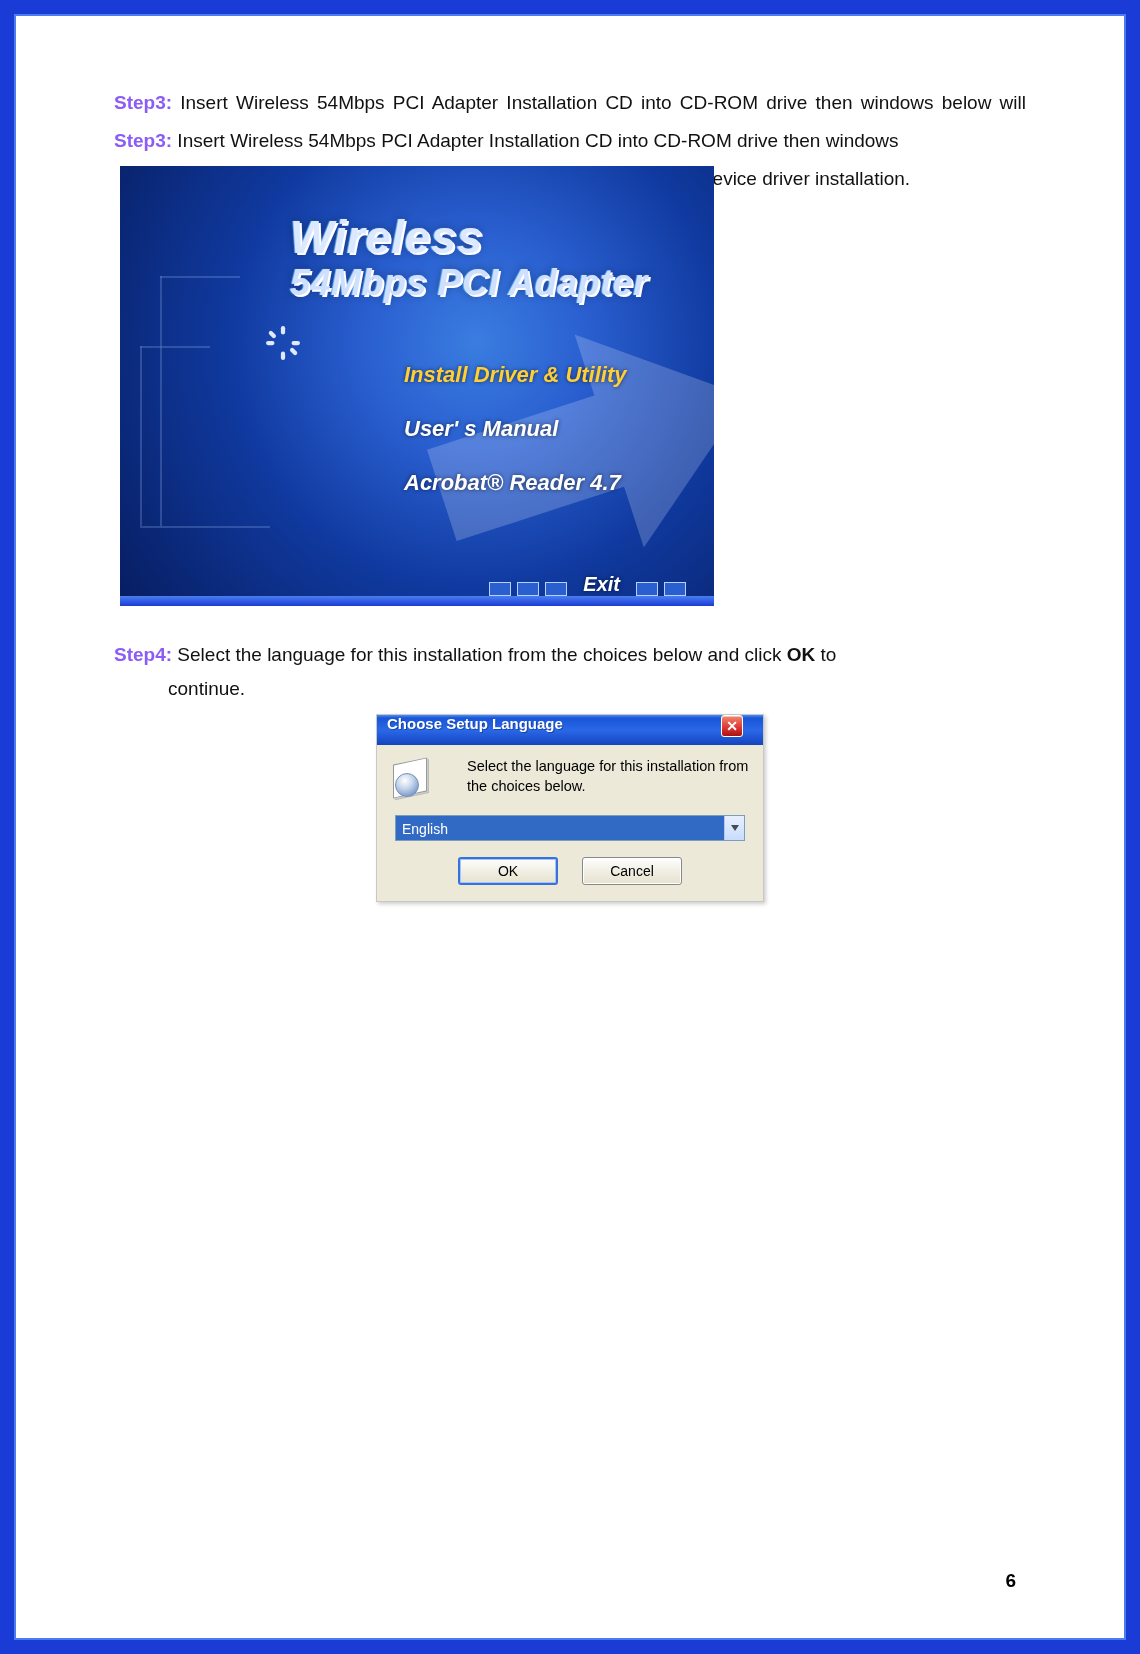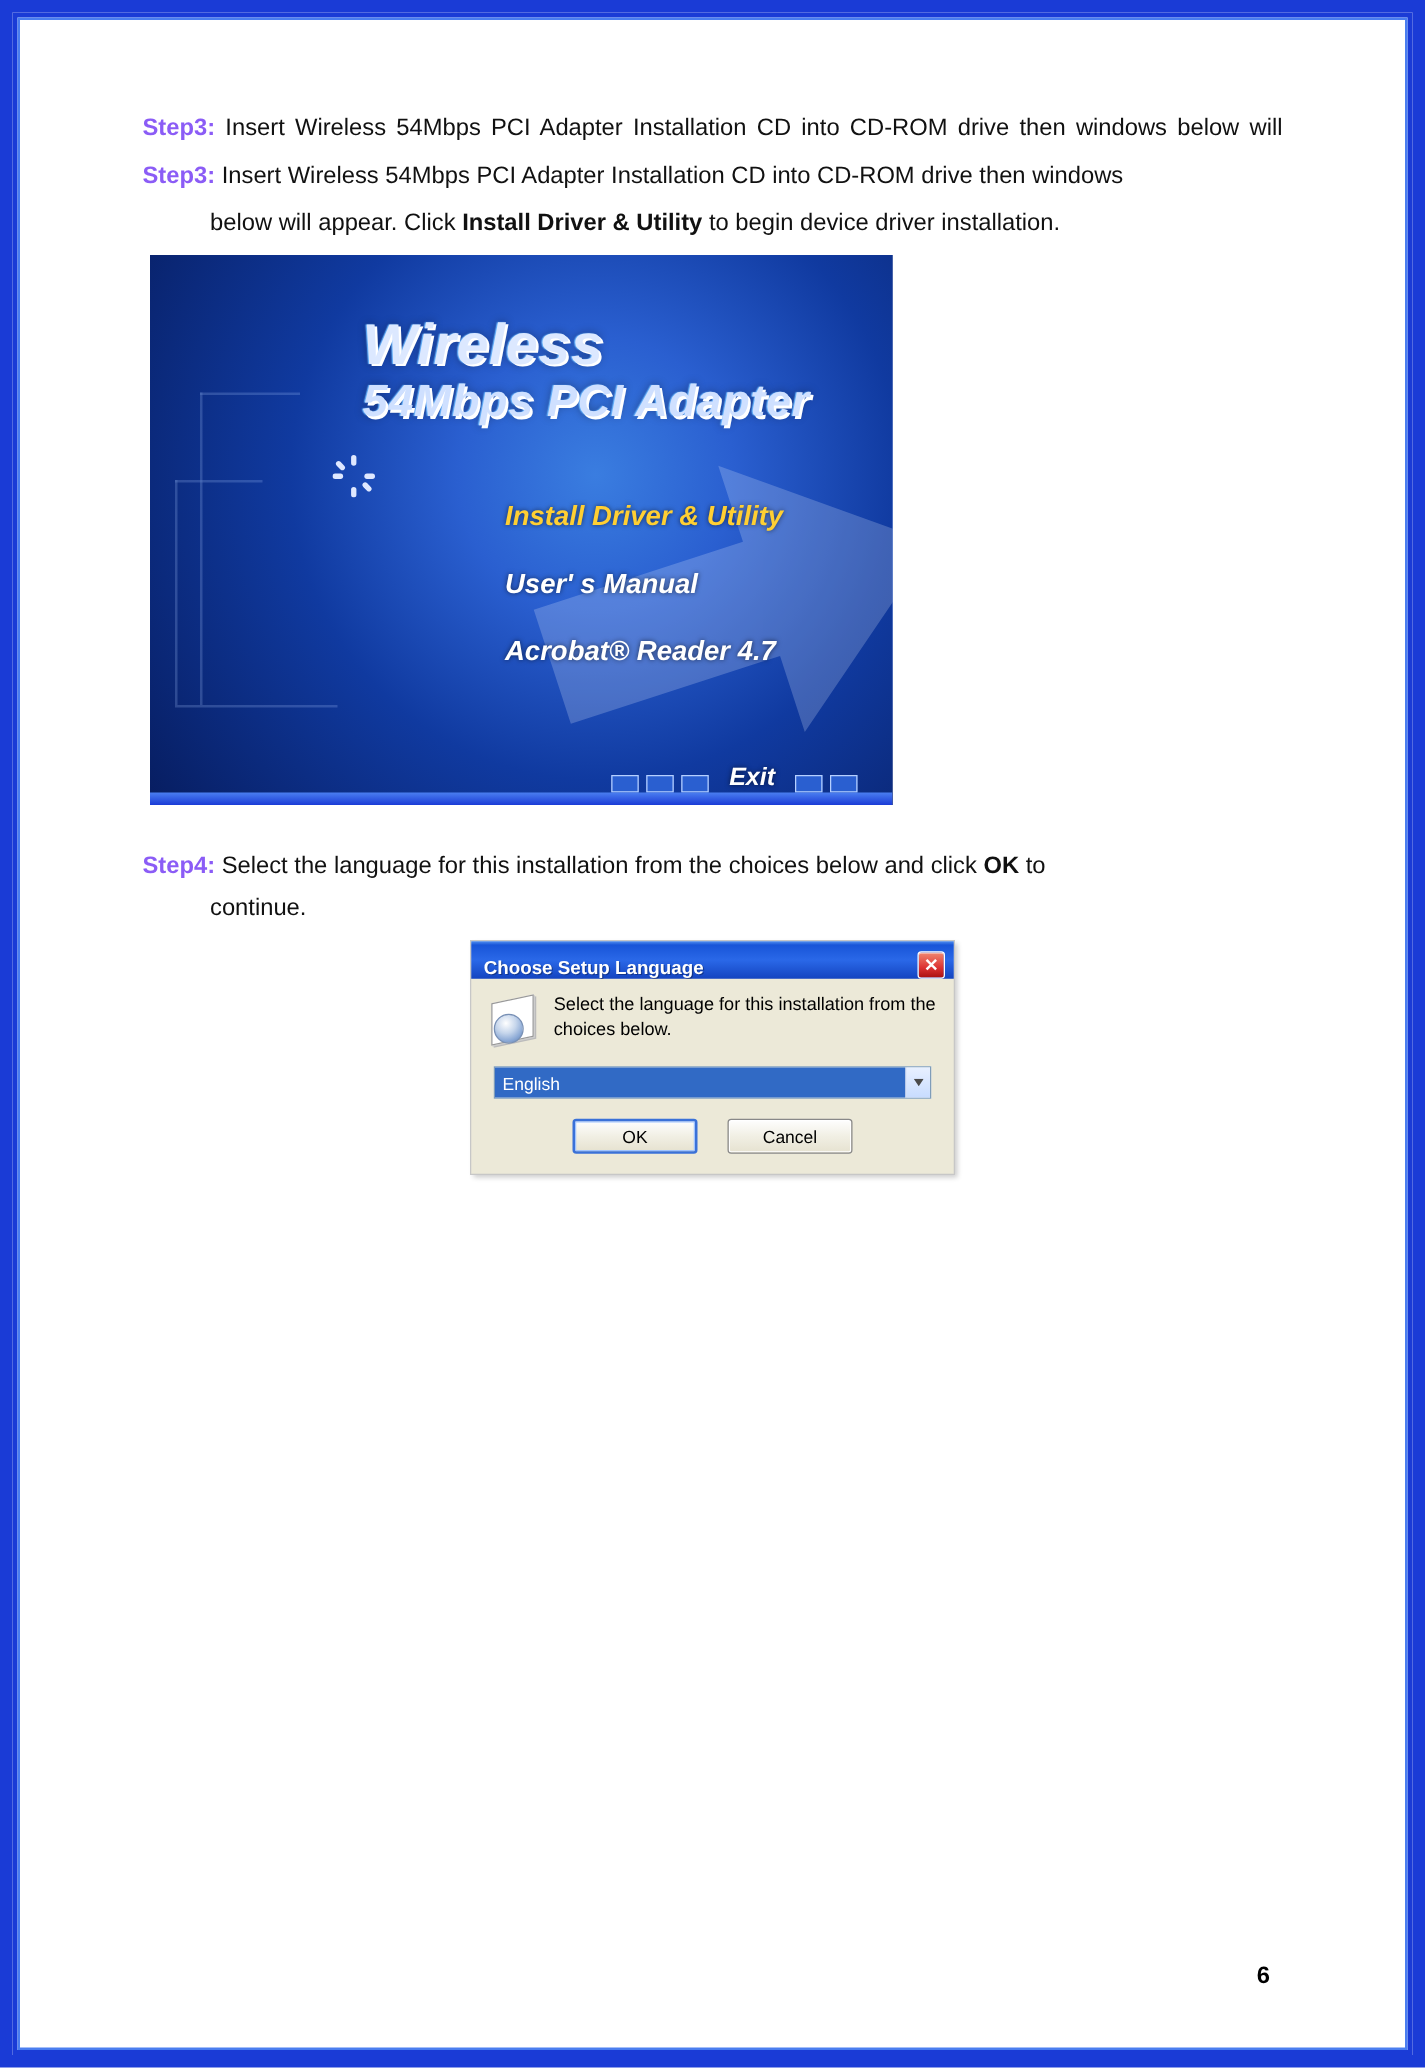--- a/index.html
+++ b/index.html
@@ -110,23 +110,23 @@
   }
 
   
   .dlg-wrap { width: 388px; margin: 6px auto 0 auto; }
   .dlg {
     width: 100%; border: 1px solid #c7c7c7; background: #ece9d8;
     font-family: Tahoma, Arial, sans-serif; font-size: 14px;
     box-shadow: 2px 2px 4px rgba(0,0,0,0.2);
   }
   .titlebar {
-    height: 30px; display: flex; align-items: flex-end;
+    height: 30px; display: flex; align-items: flex-start;
     background: linear-gradient(180deg, #4f8ef0 0%, #1855d8 10%, #2a68e8 50%, #1444c0 100%);
-    color: #fff; font-weight: bold; padding: 0 7px 0 10px;
+    color: #fff; font-weight: bold; padding: 0 20px 0 10px;
   }
   .titlebar .t-text { flex: 1; font-size: 15px; text-shadow: 1px 1px 0 rgba(0,0,0,0.3); }
   .close-btn {
     width: 22px; height: 22px; border-radius: 3px;
     background: linear-gradient(180deg, #f08870, #d33 60%, #a11);
     border: 1px solid #fff; color: #fff; font-weight: bold;
     display: flex; align-items: center; justify-content: center;
     font-size: 14px; cursor: pointer;
     box-shadow: inset 0 1px 0 rgba(255,255,255,0.5);
   }
@@ -139,21 +139,21 @@
     position: absolute; inset: 4px; background: #fff; border: 1px solid #999;
     transform: skewY(-12deg);
     box-shadow: 1px 1px 0 #ccc, 2px 2px 0 #bbb;
   }
   .setup-icon .disc {
     position: absolute; top: 16px; left: 6px; width: 24px; height: 24px;
     border-radius: 50%;
     background: radial-gradient(circle at 40% 30%, #fff 0%, #c5d5eb 40%, #8aa8d5 70%, #5a78a5 100%);
     border: 1px solid #7890b5;
   }
-  .dlg-msg { font-size: 14.5px; line-height: 1.35; color: #000; }
+  .dlg-msg { font-size: 14.5px; line-height: 1.35; color: #000; margin-left: 24px; }
   .combo {
     display: flex; height: 26px; border: 1px solid #7f9db9;
     background: #fff; margin: 0 6px 16px 6px;
   }
   .combo .combo-val {
     flex: 1; padding: 2px 6px; line-height: 22px;
     background: #316ac5; color: #fff;
   }
   .combo .combo-arrow {
     width: 20px; background: linear-gradient(180deg,#e8f0ff,#c8dcff);
@@ -185,23 +185,20 @@
   <p class="step-para">
     <span class="step-label">Step3:</span><span> Insert Wireless 54Mbps PCI Adapter Installation CD into CD-ROM drive then windows below will appear. Click </span>
   </p>
   <p class="step-para center-line">
     <span>below will appear. Click </span><span class="bold">Install Driver &amp; Utility</span><span> to begin device driver installation.</span>
   </p>
 
   <div style="margin-top:-76px;background:#fff;position:relative;z-index:2;">
     <p class="step-para" style="text-align:left">
       <span class="step-label">Step3:</span><span> Insert Wireless 54Mbps PCI Adapter Installation CD into CD-ROM drive then windows</span>
-    </p>
-    <p class="step-para indent-line" style="text-align:left">
-      <span>below will appear. Click </span><span class="bold">Install Driver &amp; Utility</span><span> to begin device driver installation.</span>
     </p>
   </div>
 
   <div class="autorun">
     <div class="accent-lines">
       <div class="al1"></div>
         <div class="al2"></div>
         <div class="al3"></div>
         <div class="al4"></div>
         <div class="al5"></div>

